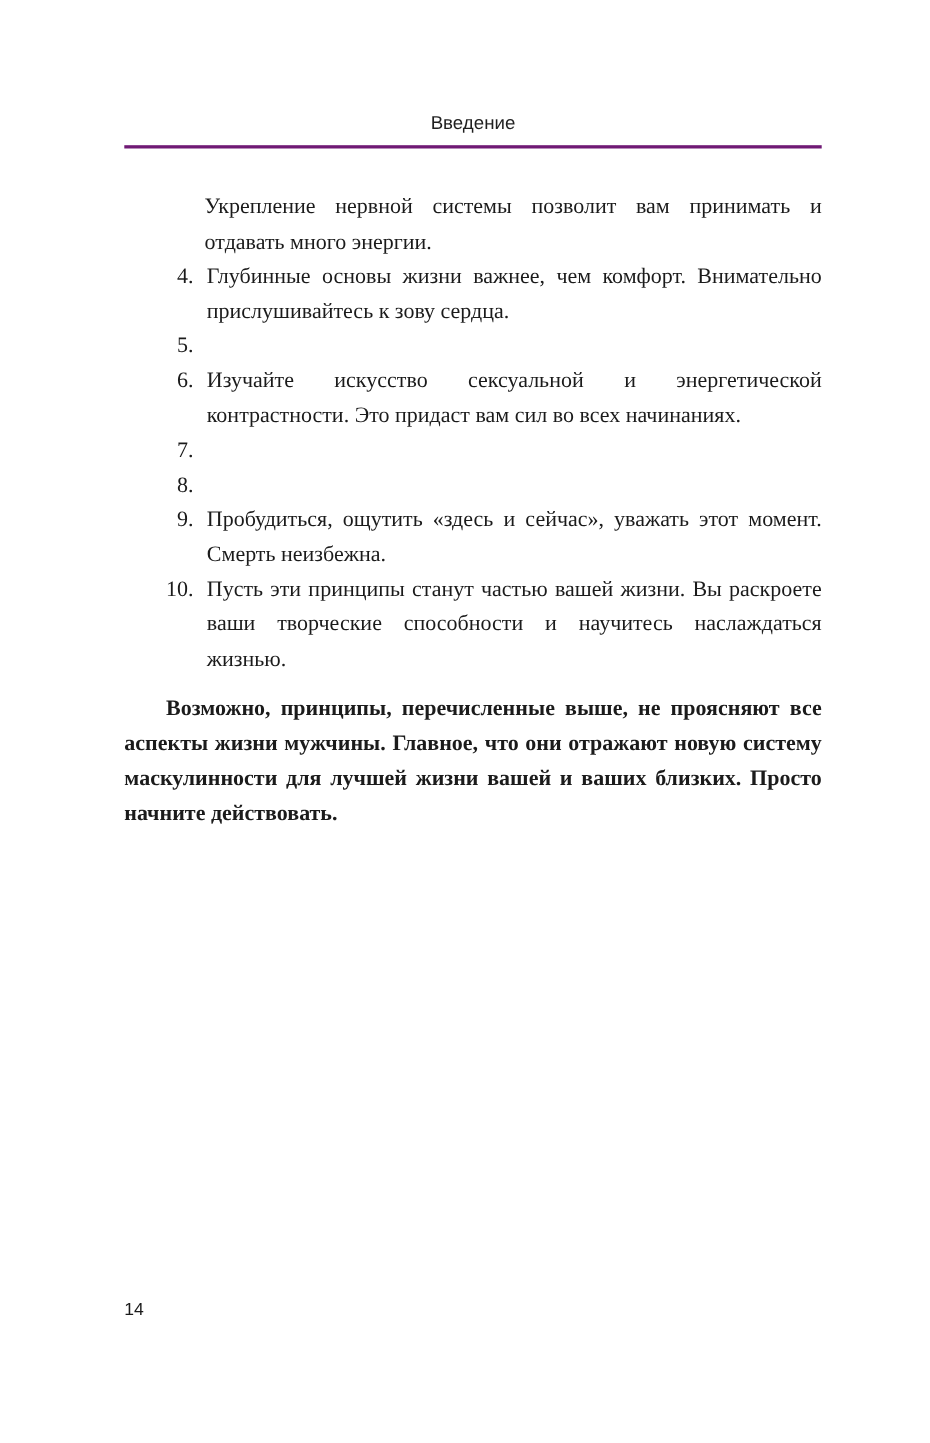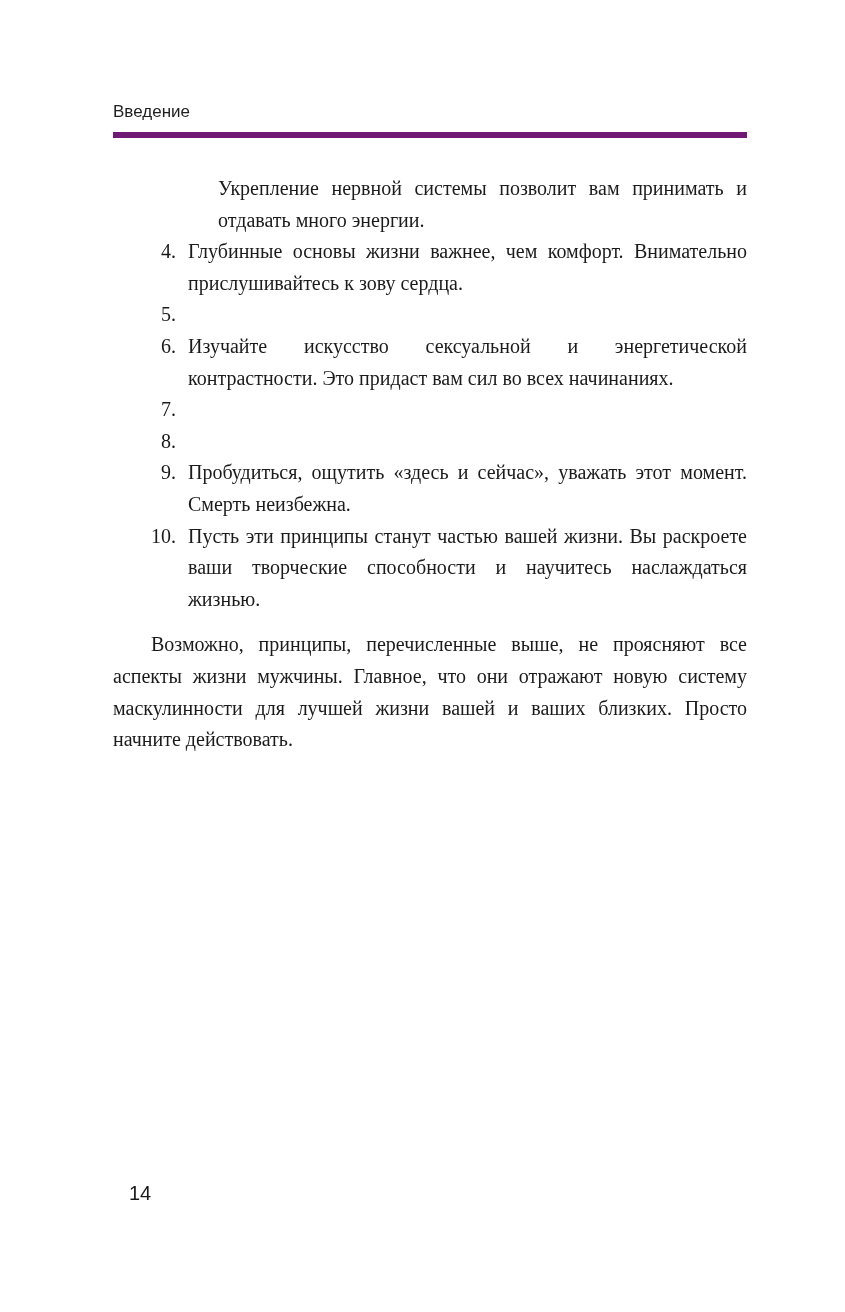--- a/index.html
+++ b/index.html
@@ -14,40 +14,40 @@
     background: #ffffff;
     color: #1b1b1b;
     font-family: "Liberation Serif", serif;
     overflow: hidden;
   }
   .running-header {
     position: absolute;
     left: 113px;
     top: 102px;
     width: 634px;
-    text-align: left;
+    text-align: center;
     font-family: "Liberation Sans", sans-serif;
     font-size: 17px;
     color: #1f1f1f;
     padding-bottom: 10px;
-    border-bottom: 6px solid #701a75;
+    border-bottom: 3px solid #701a75;
   }
   .body-text {
     position: absolute;
     left: 113px;
     top: 173px;
     width: 634px;
     font-size: 20px;
     line-height: 31.6px;
     text-align: justify;
     hyphens: auto;
     -webkit-hyphens: auto;
   }
   .continuation {
-    margin: 0 0 0 105px;
+    margin: 0 0 0 73px;
   }
   .num-list {
     margin: 0;
     padding: 0;
   }
   .list-item {
     display: flex;
   }
   .list-num {
     flex: 0 0 63px;
@@ -55,27 +55,28 @@
     padding-right: 12px;
     white-space: nowrap;
   }
   .list-text {
     flex: 1 1 auto;
     text-align: justify;
   }
   .closing {
     margin: 14px 0 0 0;
     text-indent: 38px;
+    font-weight: bold;
   }
   .page-number {
     position: absolute;
-    left: 129px;
+    left: 113px;
     top: 1182px;
     font-family: "Liberation Sans", sans-serif;
-    font-size: 20px;
+    font-size: 16px;
     color: #1b1b1b;
   }
 </style>
 </head>
 <body>
 
 <div class="page">
 
   <div class="running-header">
     <span>Введение</span>

